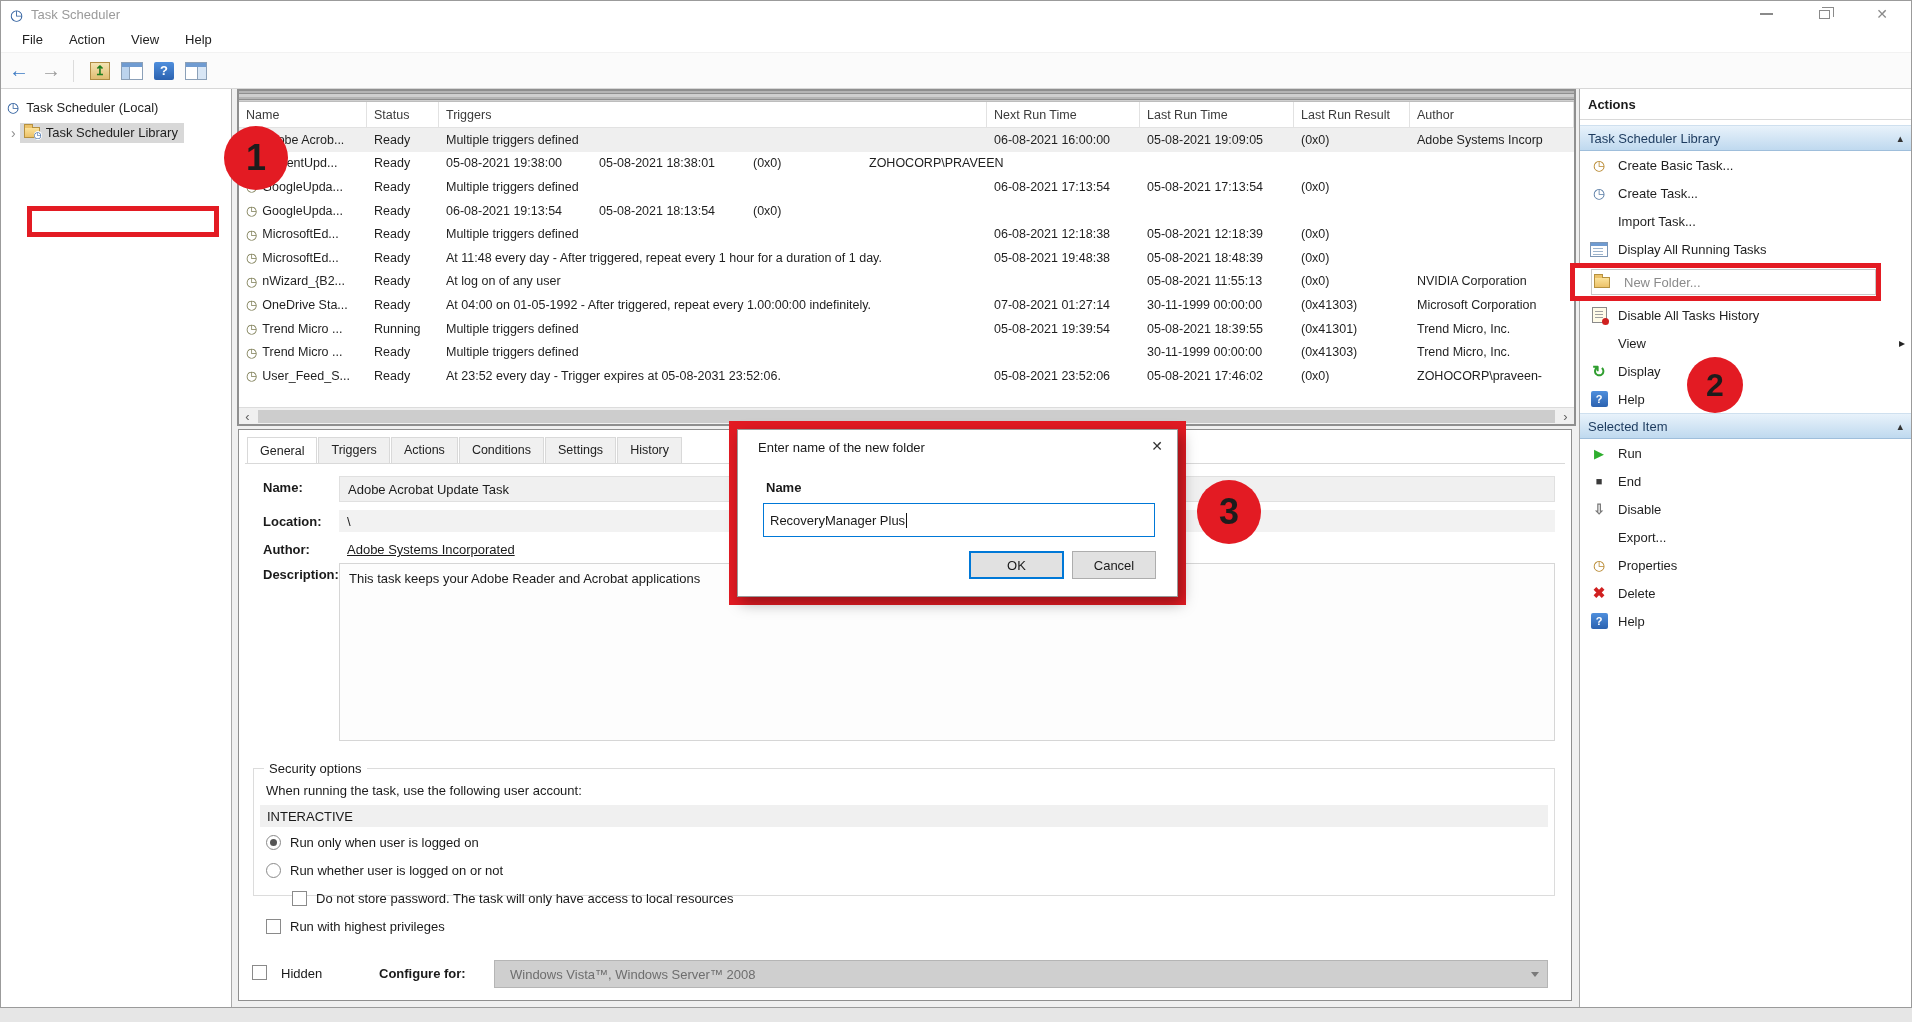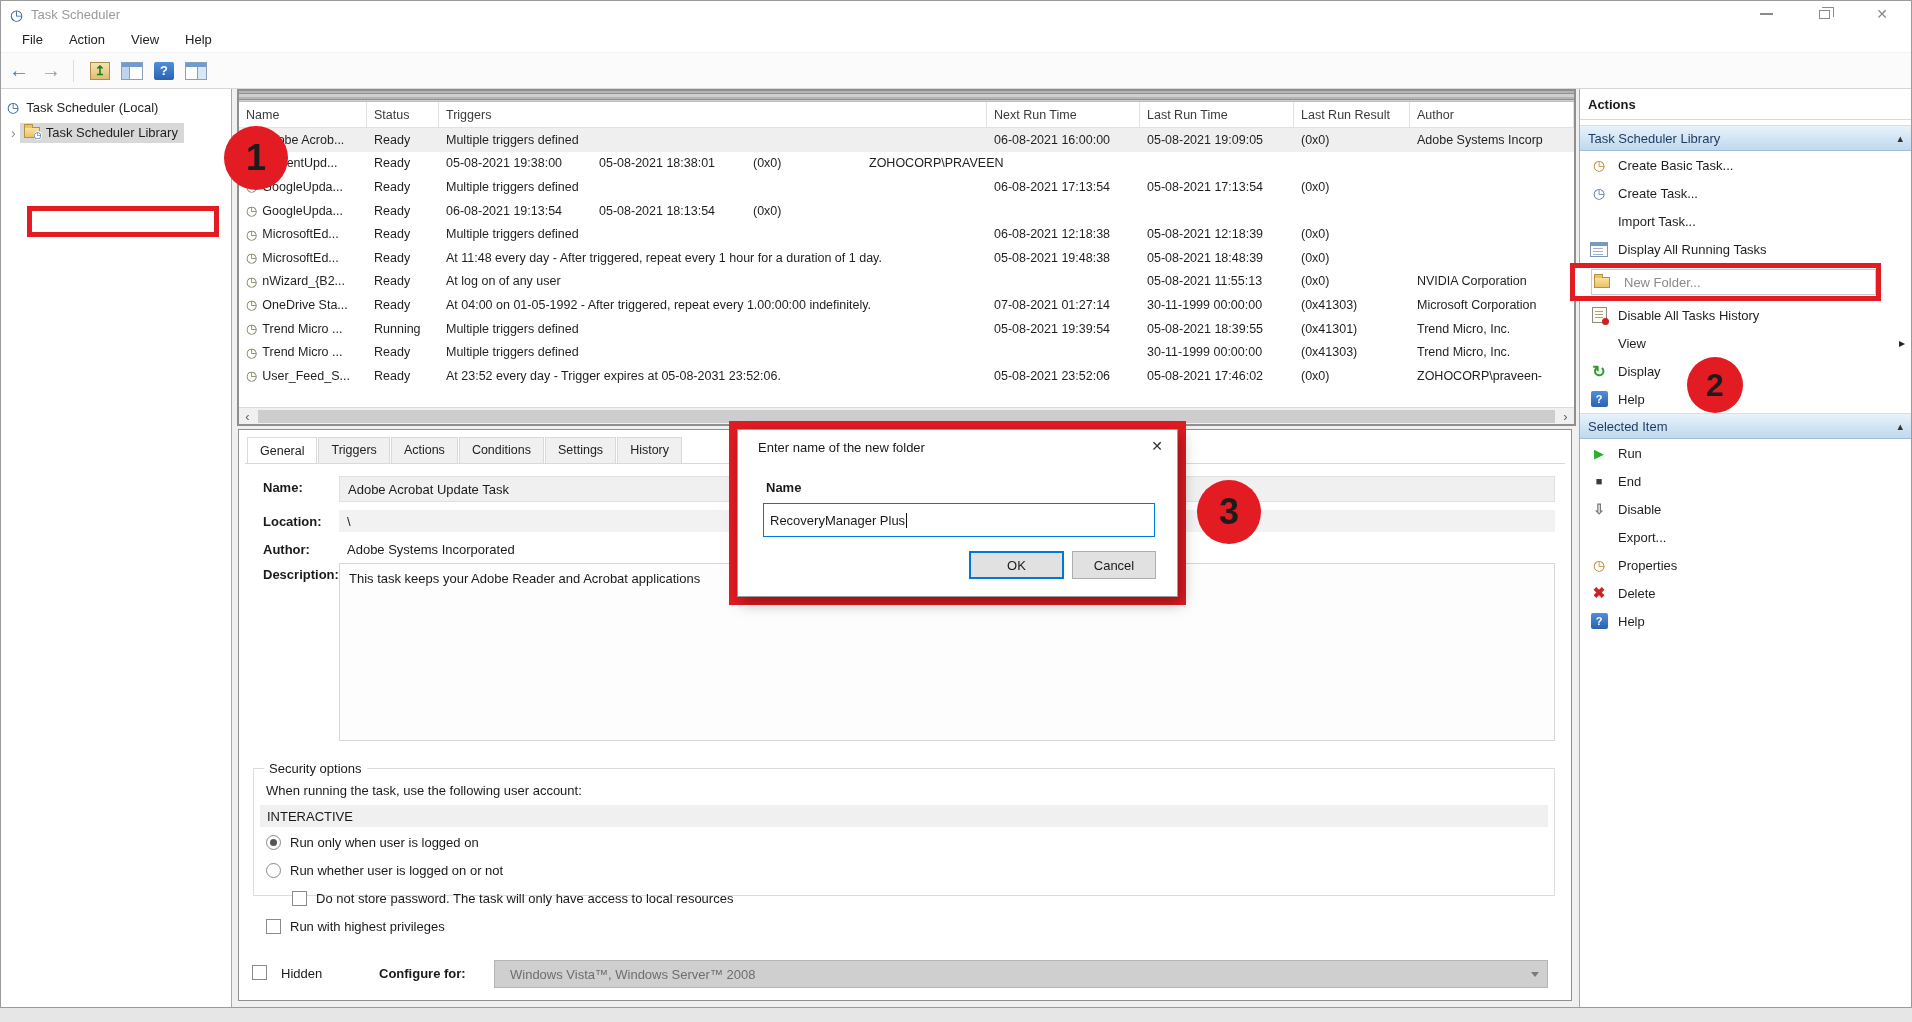--- a/index.html
+++ b/index.html
@@ -66,21 +66,21 @@
   
   .details { position:absolute; left:5px; top:340px; width:1334px; height:572px; background:#ffffff; border:1px solid #8f8f8f; }
   .tabstrip { position:absolute; left:8px; top:6px; height:27px; display:flex; align-items:flex-end; }
   .tab { font-size:12.5px; color:#222; padding:5px 12px 6px; border:1px solid #d9d9d9; border-bottom:none; background:#f0f0f0; margin-right:1px; }
   .tab.active { background:#ffffff; position:relative; top:1px; padding-top:6px; font-size:12.5px; }
   .tab-line { position:absolute; left:6px; right:6px; top:33px; height:1px; background:#d9d9d9; }
 
   .fld-label { position:absolute; font-size:13px; color:#1a1a1a; font-weight:bold; }
   .name-field { position:absolute; left:100px; top:46px; width:1216px; height:26px; background:#f0f0f0; border:1px solid #e0e0e0; font-size:13px; color:#1a1a1a; display:flex; align-items:center; padding:0 8px; }
   .loc-band { position:absolute; left:100px; top:80px; width:1216px; height:22px; background:#f2f2f2; font-size:13px; color:#1a1a1a; display:flex; align-items:center; padding:0 8px; }
-  .author-val { position:absolute; left:108px; top:112px; font-size:13px; color:#1a1a1a; }
+  .author-val { position:absolute; left:108px; top:112px; font-size:13px; color:#1a1a1a;text-decoration:underline; }
   .desc-box { position:absolute; left:100px; top:133px; width:1216px; height:178px; background:#fdfdfd; border:1px solid #d6d6d6; font-size:13px; color:#1a1a1a; padding:7px 9px; }
 
   .sec-group { position:absolute; left:14px; top:338px; width:1302px; height:128px; border:1px solid #dcdcdc; }
   .sec-legend { position:absolute; left:10px; top:-8px; background:#ffffff; padding:0 5px; font-size:13px; color:#1a1a1a; }
   .sec-hint { position:absolute; left:12px; top:14px; font-size:13px; color:#1a1a1a; }
   .sec-account { position:absolute; left:6px; top:36px; right:6px; height:22px; background:#f0f0f0; font-size:13px; color:#1a1a1a; display:flex; align-items:center; padding-left:7px; }
   .opt-row { position:absolute; display:flex; align-items:center; font-size:13px; color:#1a1a1a; }
   .radio { width:15px; height:15px; border:1px solid #8a8a8a; border-radius:50%; background:#fff; margin-right:9px; position:relative; flex:none; }
   .radio.checked:before { content:""; position:absolute; left:3px; top:3px; width:7px; height:7px; border-radius:50%; background:#555; }
   .cbox { width:15px; height:15px; border:1px solid #8a8a8a; background:#fff; margin-right:9px; flex:none; }

